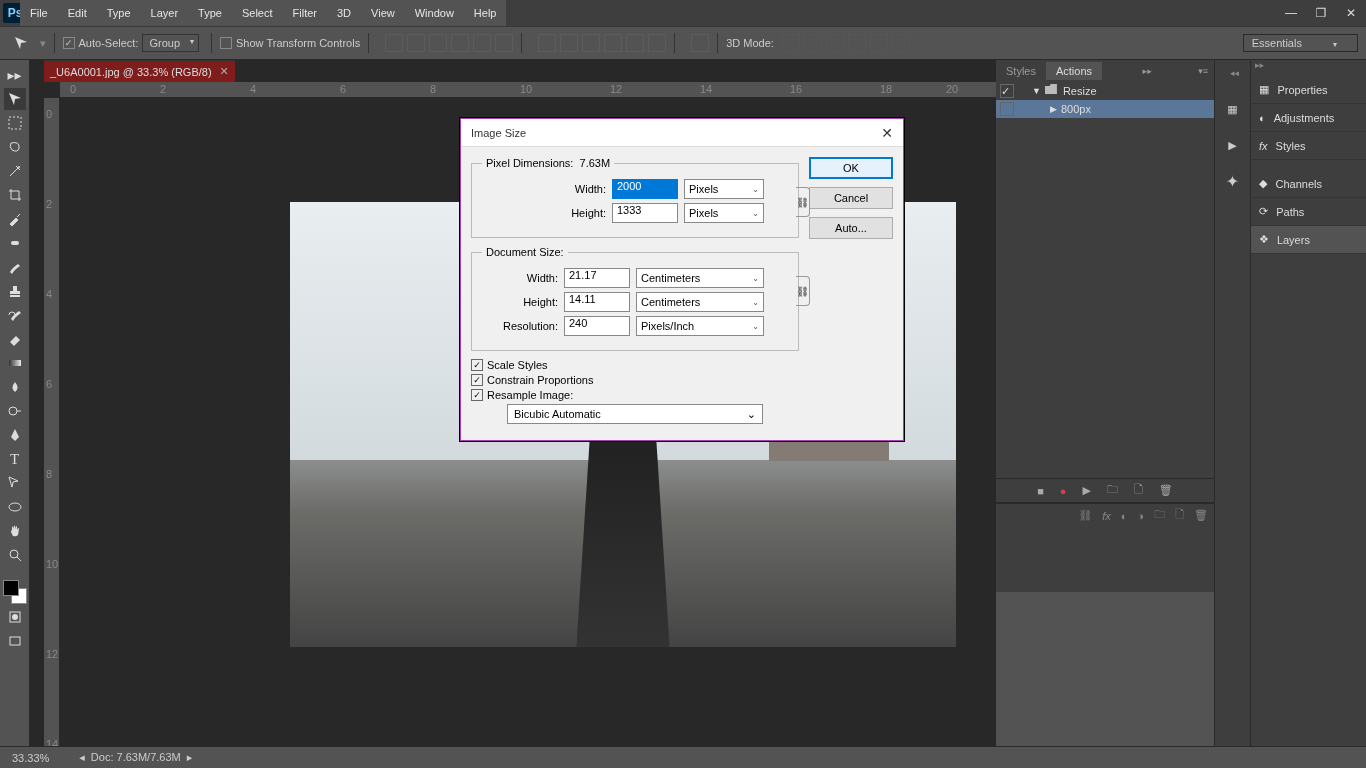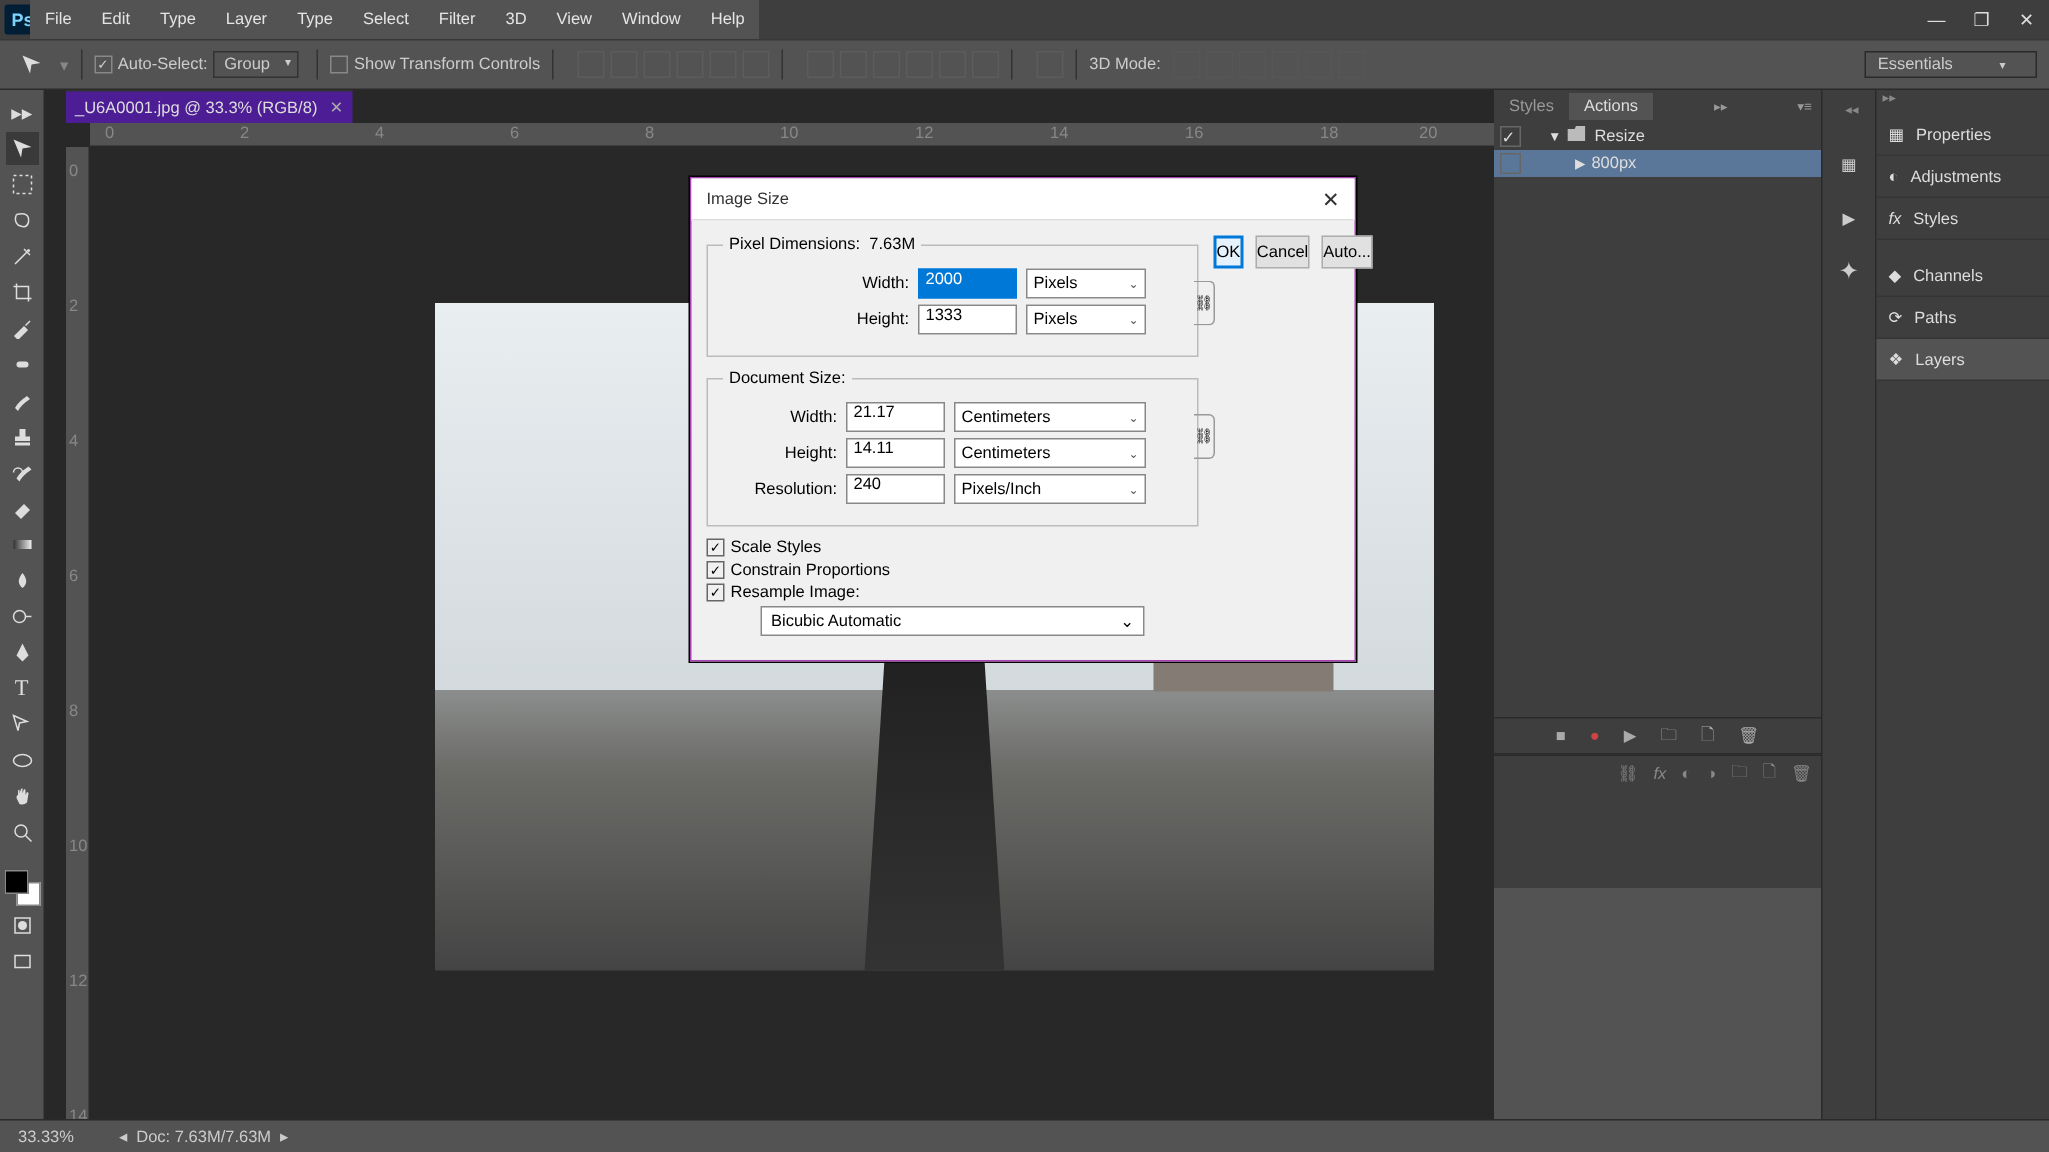--- a/index.html
+++ b/index.html
@@ -25,21 +25,21 @@
 .main{position:absolute;top:60px;left:0;right:0;bottom:22px;display:flex}
 
 .toolbar{width:30px;background:#535353;border-right:1px solid #2a2a2a;display:flex;flex-direction:column;align-items:center;padding-top:4px;gap:2px}
 .tool{width:22px;height:22px;display:flex;align-items:center;justify-content:center;color:#ddd;font-size:14px}
 .tool.active{background:#3a3a3a}
 .swatches{width:24px;height:24px;position:relative;margin-top:4px}
 .swatch-fg{width:16px;height:16px;background:#000;border:1px solid #888;position:absolute;top:0;left:0}
 .swatch-bg{width:16px;height:16px;background:#fff;border:1px solid #888;position:absolute;bottom:0;right:0}
 
 .docarea{flex:1;background:#282828;position:relative;overflow:hidden}
-.doctab{position:absolute;top:0;left:14px;height:22px;background:#4c1d95;color:#ddd;display:flex;align-items:center;padding:0 6px;gap:8px;border-top:1px solid #333}
+.doctab{position:absolute;top:0;left:14px;height:22px;background:#7f1d1d;color:#ddd;display:flex;align-items:center;padding:0 6px;gap:8px;border-top:1px solid #333}
 .doctab .close{color:#aaa;font-size:11px}
 .ruler-h{position:absolute;top:22px;left:30px;right:0;height:16px;background:#535353;border-bottom:1px solid #2a2a2a;color:#888;font-size:9px;overflow:hidden}
 .ruler-h span{position:absolute;top:1px}
 .ruler-v{position:absolute;top:38px;left:14px;width:16px;bottom:0;background:#535353;border-right:1px solid #2a2a2a;color:#888;font-size:9px}
 .ruler-v span{position:absolute;left:2px;writing-mode:horizontal-tb}
 .canvas-viewport{position:absolute;top:38px;left:30px;right:0;bottom:16px;background:#282828}
 .image-rep{position:absolute;top:104px;left:230px;width:666px;height:445px;background:linear-gradient(180deg,#dde2e4 0%,#d8dee0 35%,#c1c8ca 38%,#6b6b68 70%,#444 100%)}
 .image-rep .sky{position:absolute;top:0;left:0;right:0;height:58%;background:linear-gradient(180deg,#e9eef0,#d3dade)}
 .image-rep .bldg{position:absolute;top:38%;right:10%;width:120px;height:90px;background:#847c74}
 .image-rep .person{position:absolute;top:0;left:40%;width:20%;height:100%;background:linear-gradient(180deg,transparent 30%,#1e1e1e 45%,#333 100%);clip-path:polygon(30% 30%,70% 30%,85% 100%,15% 100%)}
@@ -64,21 +64,21 @@
 .side-arrow{height:16px;color:#888;font-size:9px;padding-left:4px}
 .layers-bottom{position:absolute;bottom:156px;right:134px;width:186px;height:24px;background:#3e3e3e;border-top:1px solid #2a2a2a;display:flex;align-items:center;justify-content:flex-end;gap:10px;padding:0 6px;color:#888}
 
 .statusbar{position:absolute;bottom:0;left:0;right:0;height:22px;background:#535353;border-top:1px solid #2a2a2a;color:#ccc;display:flex;align-items:center;padding-left:12px;gap:30px}
 
 .dialog{position:absolute;top:118px;left:460px;width:444px;background:#f0f0f0;border:1px solid #a83fb5;box-shadow:0 0 0 1px #000}
 .dlg-title{height:28px;background:#fff;display:flex;align-items:center;padding:0 10px;font-size:12px;color:#333;border-bottom:1px solid #ddd}
 .dlg-title .x{margin-left:auto;font-size:14px;color:#333}
 .dlg-body{padding:10px;display:flex;gap:10px}
 .dlg-left{flex:1}
-.dlg-right{width:84px;display:flex;flex-direction:row;gap:8px}
+.dlg-right{width:84px;display:flex;flex-direction:column;gap:8px}
 .dlg-btn{height:22px;border:1px solid #adadad;background:#e1e1e1;display:flex;align-items:center;justify-content:center;font-size:11px}
 .dlg-btn.primary{border:2px solid #0078d7;background:#e5f1fb}
 fieldset{border:1px solid #bbb;padding:6px 10px 10px;margin-bottom:8px}
 legend{padding:0 4px;font-size:11px}
 .fld-row{display:flex;align-items:center;margin:4px 0;gap:6px;justify-content:flex-end;position:relative}
 .fld-row label{width:74px;text-align:right}
 .fld-input{width:66px;height:20px;border:1px solid #888;padding:0 4px;background:#fff}
 .fld-input.sel{background:#0078d7;color:#fff;border:1px solid #0078d7}
 .fld-select{width:80px;height:20px;border:1px solid #888;background:#fff;padding:0 4px;display:flex;align-items:center;justify-content:space-between}
 .fld-select.wide{width:128px}

